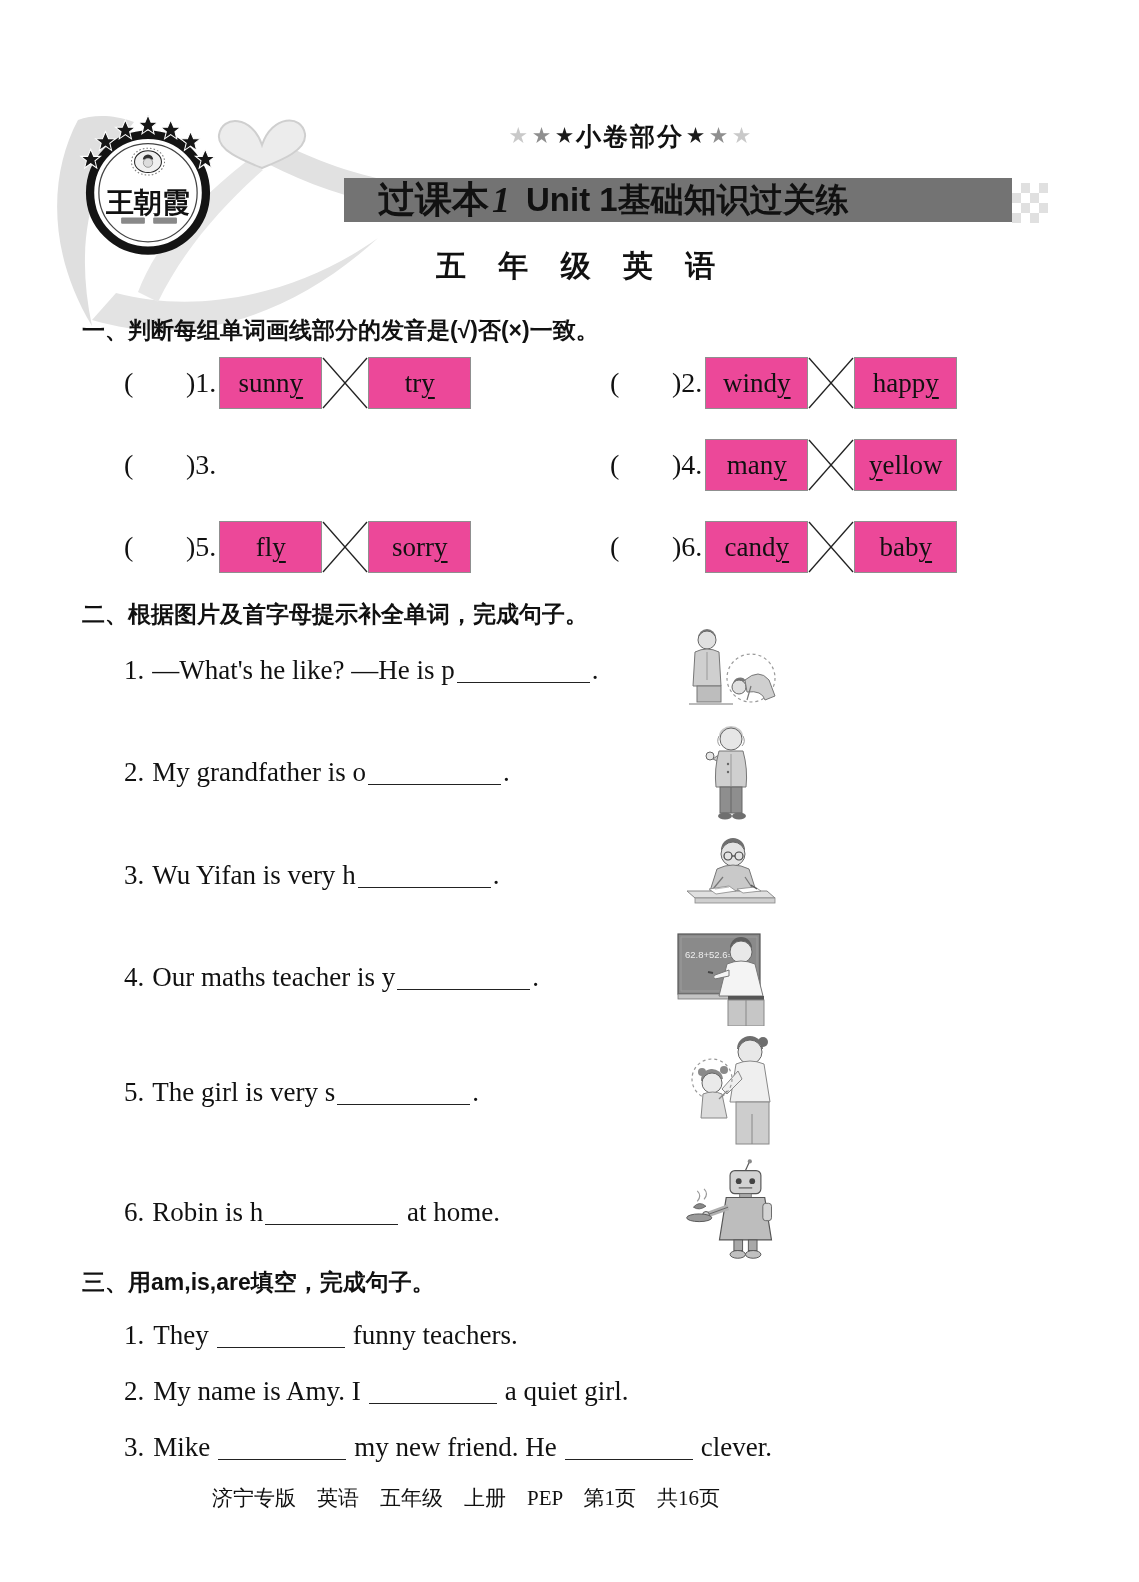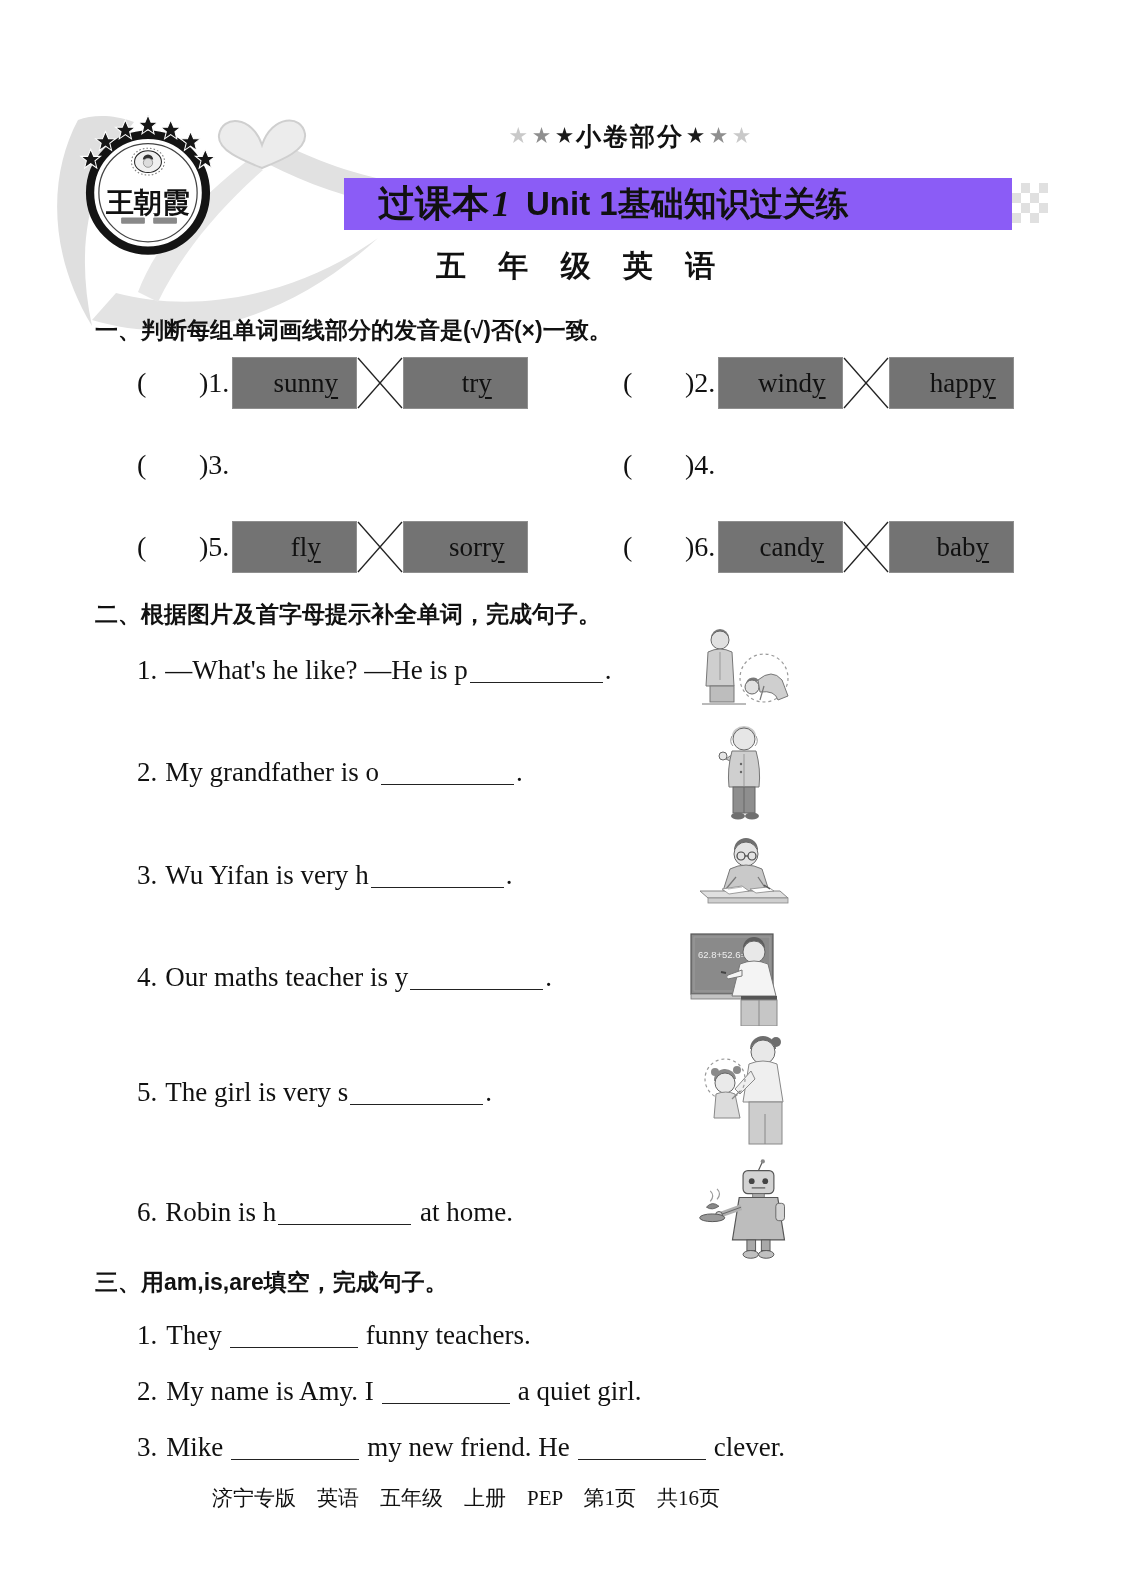--- a/index.html
+++ b/index.html
@@ -9,39 +9,39 @@
   .decor{position:absolute;left:46px;top:88px;z-index:0;}
   .logo{position:absolute;left:70px;top:112px;z-index:3;}
   .checker{position:absolute;left:1012px;top:183px;width:36px;height:40px;z-index:1;
            background:conic-gradient(#e0e0e0 25%,#fff 0 50%,#e0e0e0 0 75%,#fff 0);
            background-size:18px 20px;}
   
   .hdr-stars{position:absolute;left:460px;top:120px;width:340px;text-align:center;z-index:2;
              font-weight:700;font-size:25px;letter-spacing:2px;}
   .hdr-stars .star{font-size:19px;letter-spacing:0;margin:0 3px;vertical-align:3px;}
   .sh1{color:#c9c9c9}.sh2{color:#8f8f8f}.sh3{color:#1c1c1c}
-  .title-bar{position:absolute;left:344px;top:178px;width:668px;height:52px;background:#8b5cf6;
+  .title-bar{position:absolute;left:344px;top:178px;width:668px;height:44px;background:#737373;
              z-index:2;display:flex;align-items:center;padding-left:34px;box-sizing:border-box;}
   .t-brush{font-family:"Liberation Sans","DejaVu Sans",sans-serif;font-weight:900;font-size:37px;}
   .t-num{font-style:italic;font-weight:700;font-size:36px;margin:0 16px 0 3px;}
   .t-rest{font-family:"Liberation Sans","DejaVu Sans",sans-serif;font-weight:700;font-size:33px;}
   .subtitle{position:absolute;left:436px;top:246px;width:380px;text-align:left;z-index:2;
             font-family:"Liberation Sans","DejaVu Sans",sans-serif;font-weight:700;
             font-size:30px;letter-spacing:12px;}
   
-  .content{position:absolute;left:95px;top:316px;width:950px;z-index:2;}
+  .content{position:absolute;left:82px;top:316px;width:950px;z-index:2;}
   .sec-h{font-family:"Liberation Sans","DejaVu Sans",sans-serif;font-weight:700;font-size:23px;line-height:28px;}
   
   .pgrid{margin:12px 0 0 42px;display:grid;grid-template-columns:486px 420px;row-gap:28px;}
   .pitem{display:flex;align-items:center;height:54px;}
   .br{font-size:28px;width:14px;}
   .num{font-size:28px;margin-left:48px;margin-right:3px;white-space:nowrap;}
   .pair{display:flex;align-items:center;}
-  .wbox{width:101px;height:50px;border:1.5px solid #8f8f8f;background:#737373;
-        display:flex;align-items:center;justify-content:center;font-size:27px;padding-left:22px;}
+  .wbox{width:101px;height:50px;border:1.5px solid #8f8f8f;background:#ec4899;
+        display:flex;align-items:center;justify-content:center;font-size:27px;}
   .u{text-decoration:underline;text-underline-offset:5px;text-decoration-thickness:1.5px;}
   .xconn{display:block;}
   
   .s2{margin-top:26px;}
   .s2item{display:flex;align-items:center;width:715px;}
   .s2item:nth-of-type(2){min-height:100px;margin-top:-8px;}
   .s2item:nth-of-type(3){min-height:104px;gap:28px;}
   .s2item:nth-of-type(4){min-height:102px;}
   .s2item:nth-of-type(5){min-height:102px;}
   .s2item:nth-of-type(6){min-height:128px;}
@@ -148,20 +148,32 @@
       </div>
 
       <div class="pitem">
         <span class="br">(</span>
         <span class="num">)3.</span>
       </div>
 
       <div class="pitem">
         <span class="br">(</span>
         <span class="num">)4.</span>
+        <div class="pair">
+          <div class="wbox">
+              <span><span>man</span><span class="u">y</span><span></span></span>
+            </div>
+          <svg class="xconn" width="46" height="54">
+              <line x1="1" y1="2" x2="45" y2="52" stroke="#222" stroke-width="1.3"></line>
+              <line x1="1" y1="52" x2="45" y2="2" stroke="#222" stroke-width="1.3"></line>
+            </svg>
+          <div class="wbox">
+              <span><span></span><span class="u">y</span><span>ellow</span></span>
+            </div>
+        </div>
       </div>
 
       <div class="pitem">
         <span class="br">(</span>
         <span class="num">)5.</span>
         <div class="pair">
           <div class="wbox">
               <span><span>fl</span><span class="u">y</span><span></span></span>
             </div>
           <svg class="xconn" width="46" height="54">

